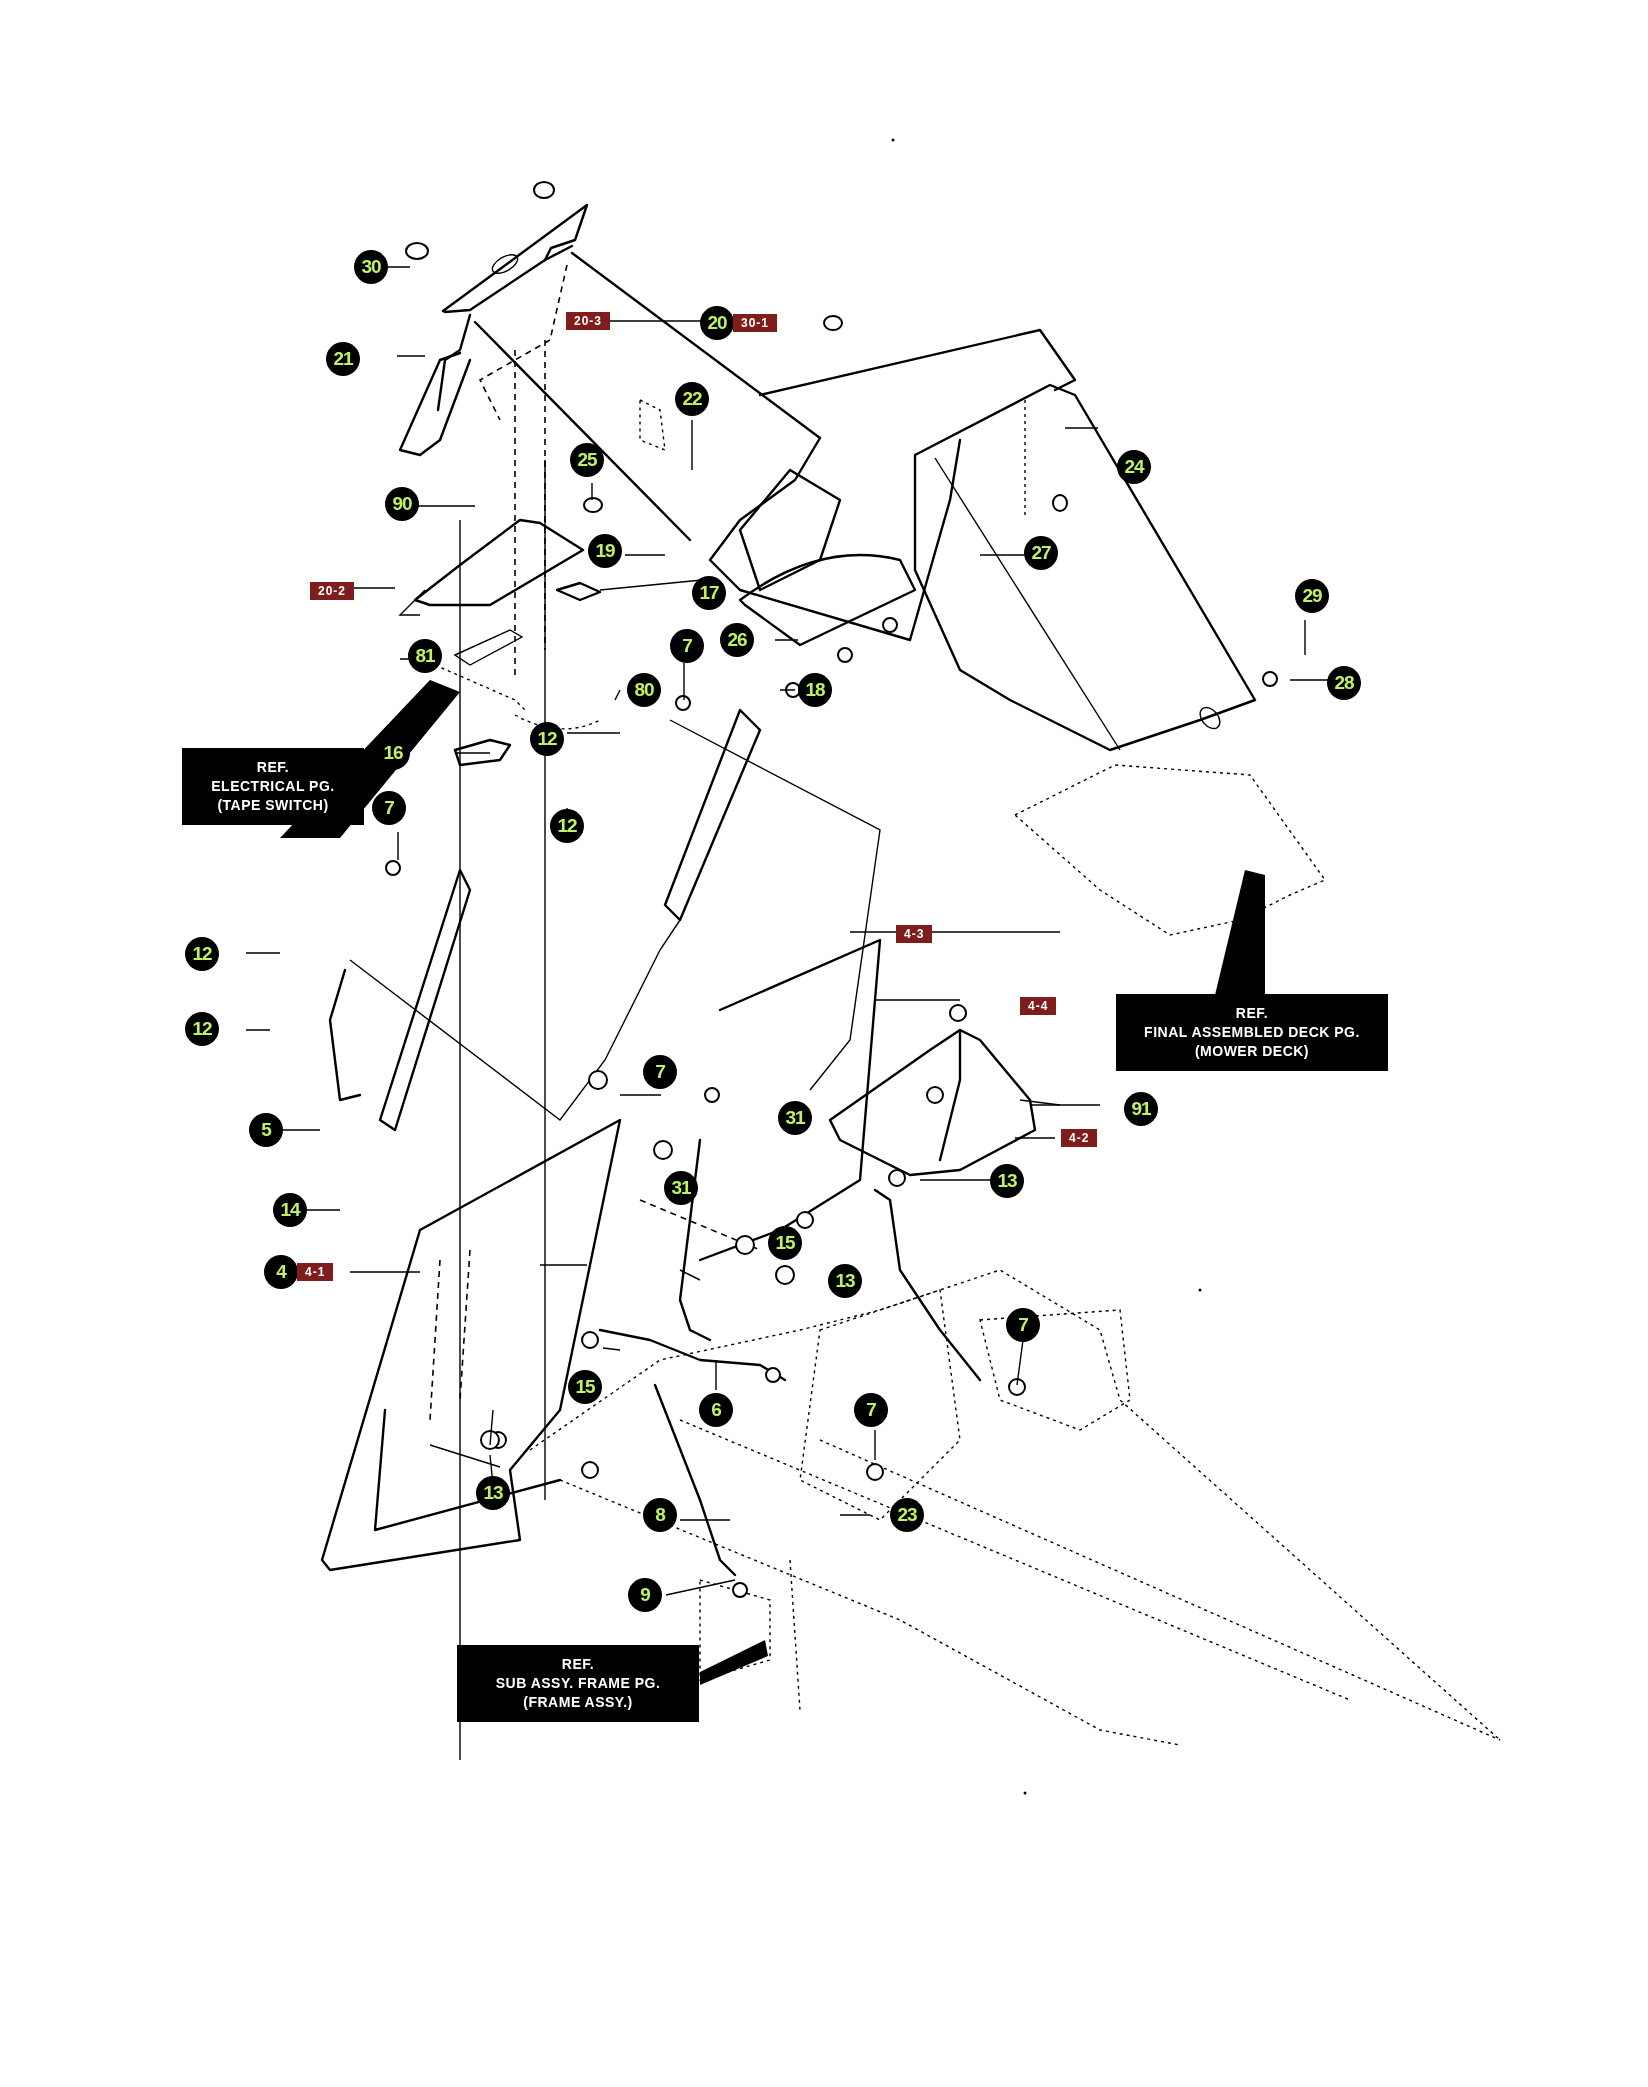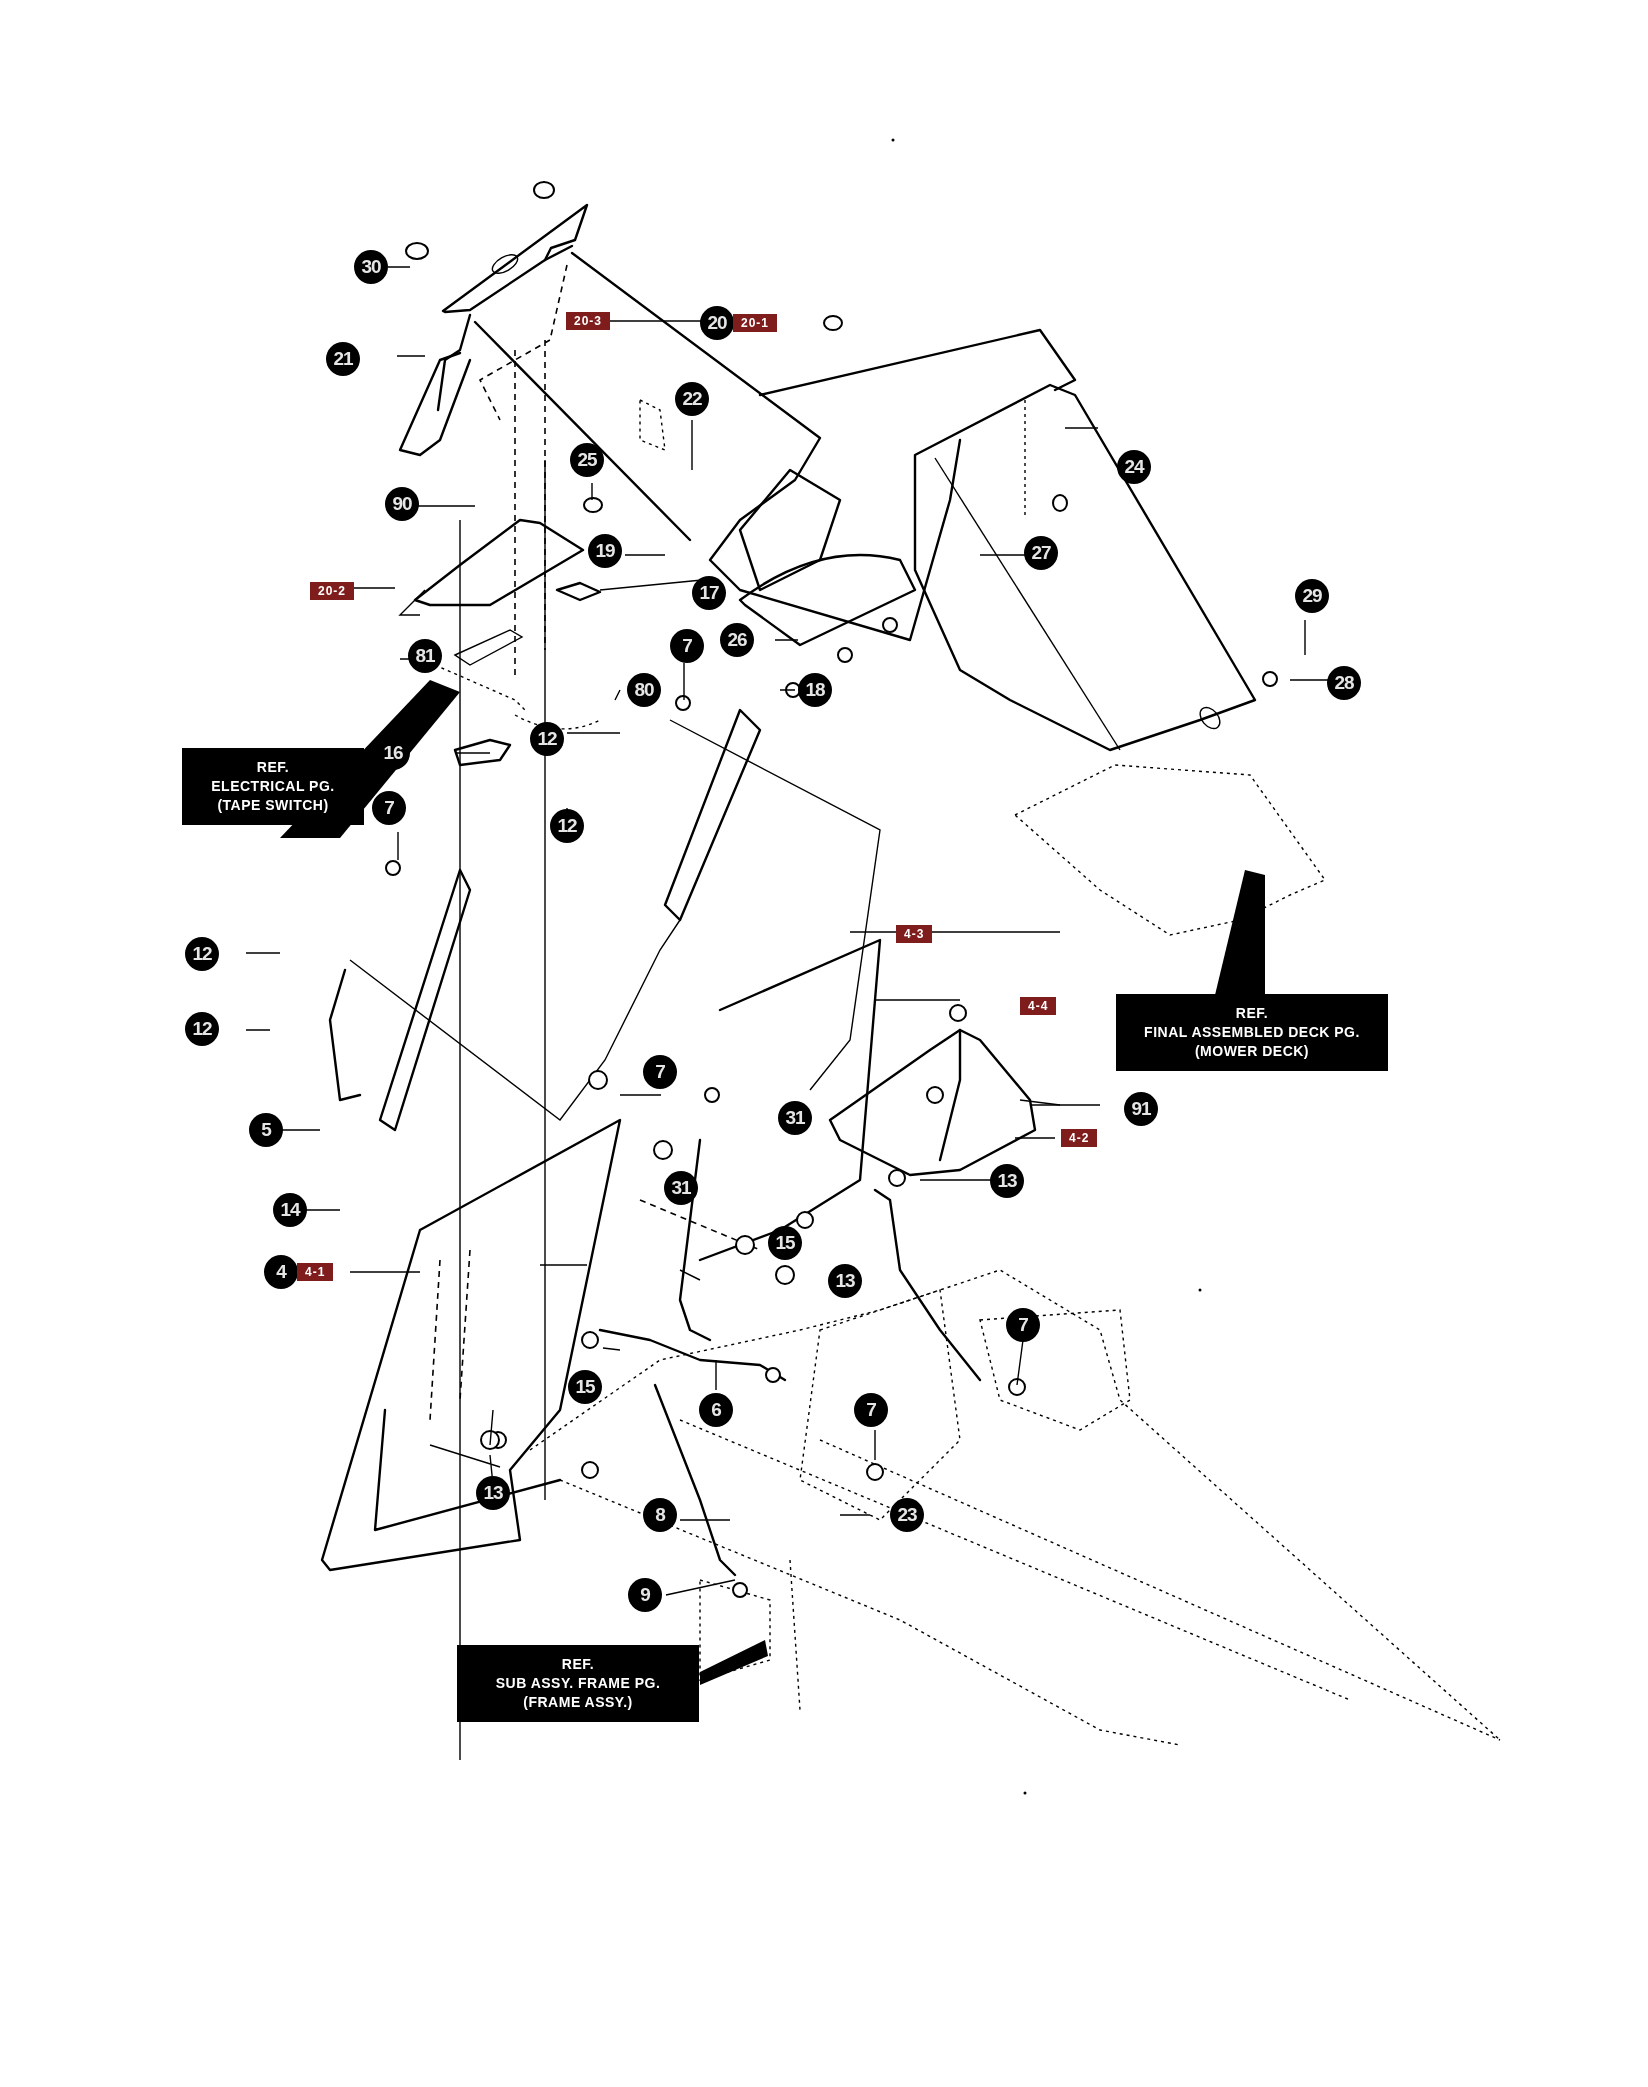--- a/index.html
+++ b/index.html
@@ -1,18 +1,18 @@
 <!DOCTYPE html>
 <html><head>
 <meta charset="utf-8">
 <style>
   html,body{margin:0;padding:0;background:#fff;}
   body{width:1648px;height:2087px;position:relative;overflow:hidden;font-family:"Liberation Sans",sans-serif;}
   #drawing{position:absolute;left:0;top:0;width:1648px;height:2087px;}
-  .callout{position:absolute;width:34px;height:34px;border-radius:50%;background:#000;color:#e5e5e5;
+  .callout{position:absolute;width:34px;height:34px;border-radius:50%;background:#000;color:#bef264;
     font-family:"Liberation Sans",sans-serif;font-weight:bold;font-size:19px;line-height:34px;text-align:center;
     transform:translate(-50%,-50%);letter-spacing:-1px;}
   .tag{position:absolute;background:#7f1d1d;color:#fff;font-family:"Liberation Sans",sans-serif;font-weight:bold;
     font-size:12px;line-height:18px;height:18px;padding:0 8px;transform:translate(0,-50%);letter-spacing:1px;}
   .refbox{position:absolute;background:#000;color:#fff;font-family:"Liberation Sans",sans-serif;font-weight:bold;
     font-size:14px;line-height:19px;text-align:center;padding:10px 10px;letter-spacing:0.5px;}
   .refbox div{white-space:nowrap;}
   svg .s{fill:none;stroke:#000;stroke-width:2.4;stroke-linejoin:round;stroke-linecap:round;}
   svg .t{fill:none;stroke:#000;stroke-width:1.4;}
   svg .d{fill:none;stroke:#000;stroke-width:1.6;stroke-dasharray:6 5;}
@@ -146,21 +146,21 @@
     <path class="b" d="M700 1672 L765 1640 L768 1656 L700 1685 Z"></path>
   </g>
 
   <circle class="b" cx="893" cy="140" r="1.5"></circle>
   <circle class="b" cx="1200" cy="1290" r="1.5"></circle>
   <circle class="b" cx="1025" cy="1793" r="1.5"></circle>
 </svg>
 
 <div class="callout" style="left:371px;top:267px;">30</div>
 <div class="callout" style="left:717px;top:323px;">20</div>
-<div class="tag" style="left:733px;top:323px;">20-1</div>
+<div class="tag" style="left:733px;top:323px;">30-1</div>
 <div class="tag" style="left:566px;top:321px;">20-3</div>
 <div class="callout" style="left:343px;top:359px;">21</div>
 <div class="callout" style="left:692px;top:399px;">22</div>
 <div class="callout" style="left:587px;top:460px;">25</div>
 <div class="callout" style="left:1134px;top:428px;margin-top:39px;">24</div>
 <div class="callout" style="left:402px;top:504px;">90</div>
 <div class="callout" style="left:605px;top:551px;">19</div>
 <div class="callout" style="left:1041px;top:553px;">27</div>
 <div class="tag" style="left:310px;top:591px;">20-2</div>
 <div class="callout" style="left:709px;top:593px;">17</div>

